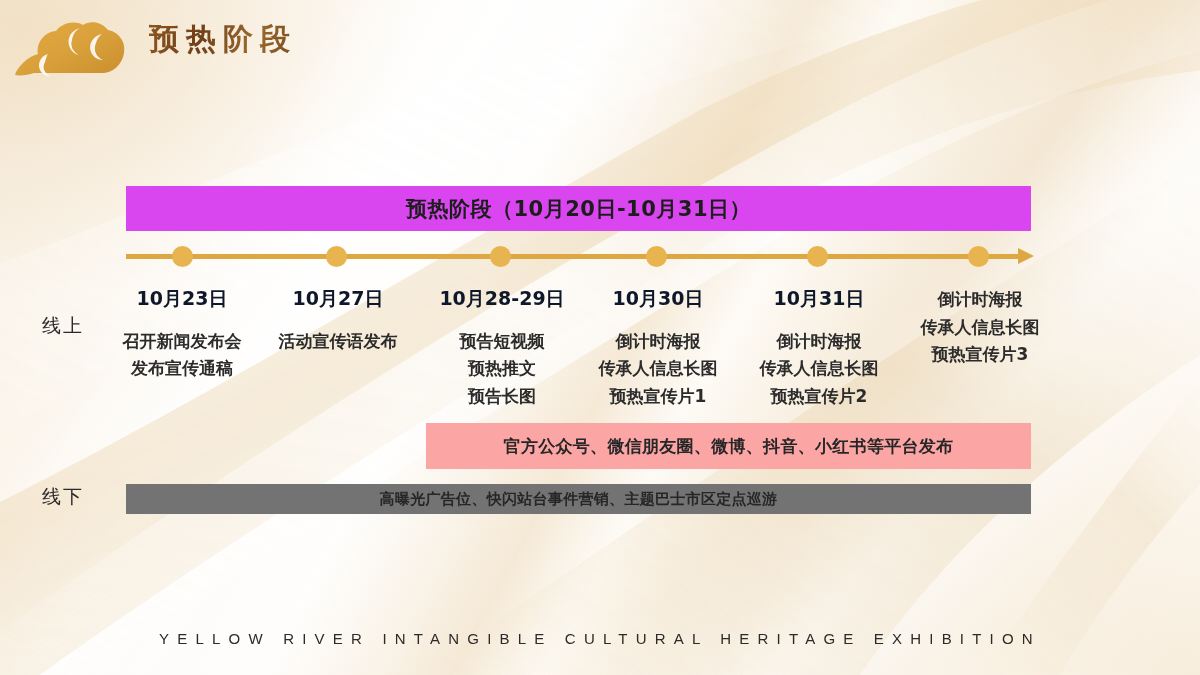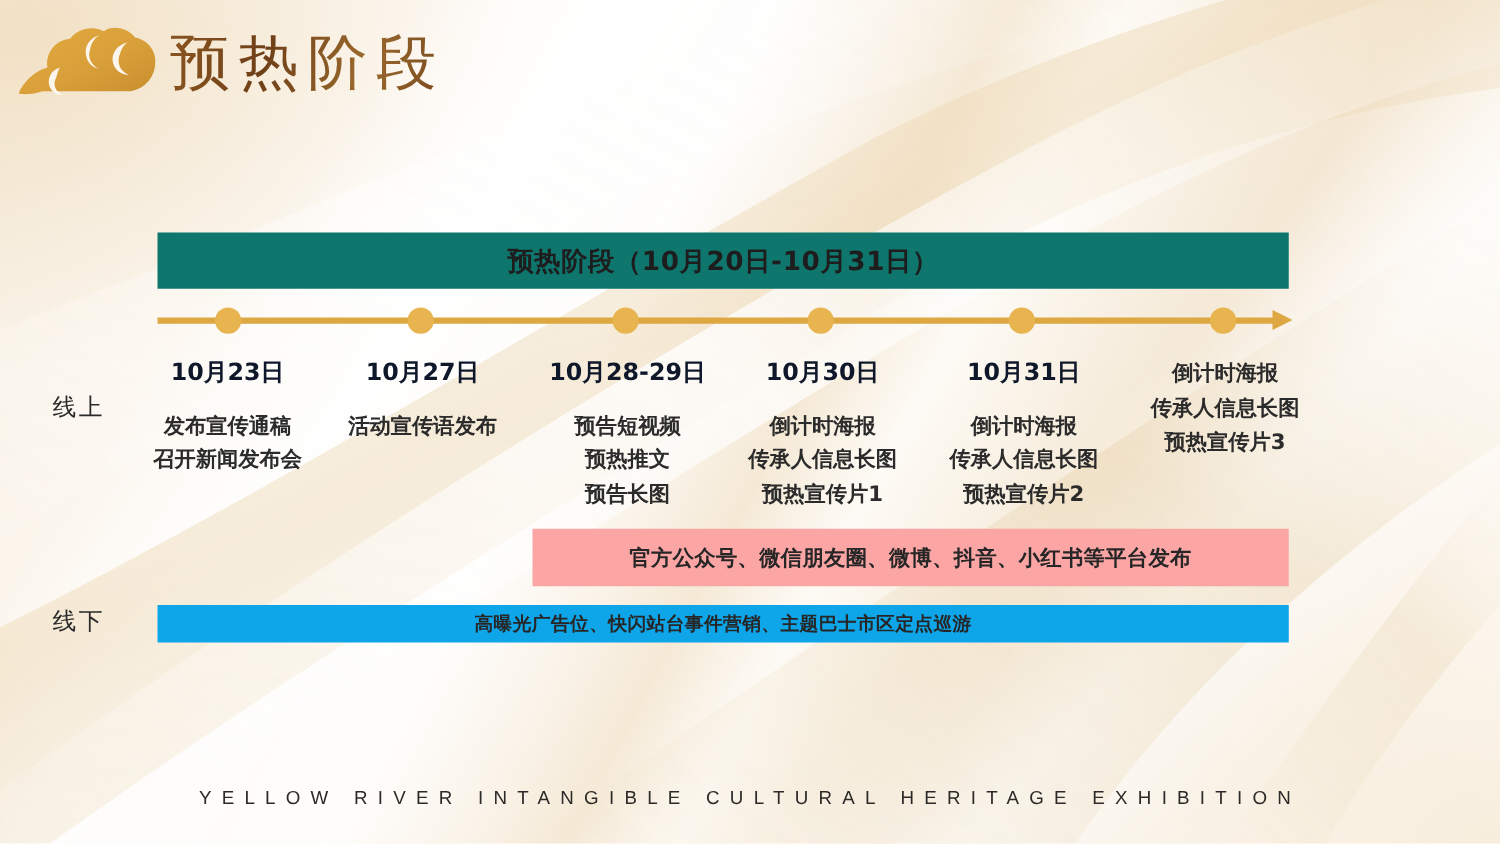--- a/index.html
+++ b/index.html
@@ -73,43 +73,43 @@
   }
   .cloud-mark {
     position: absolute;
     left: 12px;
     top: 18px;
     width: 116px;
     height: 68px;
   }
   .slide-title {
     position: absolute;
-    left: 136px;
+    left: 149px;
     top: 20px;
     font-family: "DejaVu Serif", "Liberation Serif", serif;
-    font-size: 48px;
-    font-weight: 400;
+    font-size: 30px;
+    font-weight: 700;
     letter-spacing: 7px;
     color: #7a4a1e;
     background: linear-gradient(100deg, #8a5520 0%, #6f3f18 35%, #9a6a2e 70%, #7a4a1e 100%);
     -webkit-background-clip: text;
     background-clip: text;
     -webkit-text-fill-color: transparent;
     line-height: 1.25;
     white-space: nowrap;
   }
 
   
   .phase-banner {
     position: absolute;
     left: 126px;
     top: 186px;
     width: 905px;
     height: 45px;
-    background: #0f766e;
+    background: #d946ef;
     display: flex;
     align-items: center;
     justify-content: center;
   }
   .phase-banner-text {
     font-family: "DejaVu Sans", "Liberation Sans", sans-serif;
     font-size: 21px;
     font-weight: 700;
     color: #1d1d1d;
     letter-spacing: 0.5px;
@@ -208,21 +208,21 @@
     top: 423px;
     width: 605px;
     height: 46px;
     background: #fca5a5;
   }
   .bar-offline {
     left: 126px;
     top: 484px;
     width: 905px;
     height: 30px;
-    background: #0ea5e9;
+    background: #737373;
   }
   .bar-text {
     font-family: "DejaVu Sans", "Liberation Sans", sans-serif;
     font-size: 17px;
     font-weight: 700;
     color: #262626;
     white-space: nowrap;
     letter-spacing: 0.3px;
   }
   .bar-offline .bar-text { font-size: 15px; }
@@ -320,22 +320,22 @@
     <div class="timeline-dot" style="left:691px"></div>
     <div class="timeline-dot" style="left:852px"></div>
   </div>
 
   <div class="row-label row-label-online">线上</div>
   <div class="row-label row-label-offline">线下</div>
 
   <div class="columns">
     <div class="col" style="left:62px;width:240px">
       <div class="col-date">10月23日</div>
+      <div class="col-line">召开新闻发布会</div>
       <div class="col-line">发布宣传通稿</div>
-      <div class="col-line">召开新闻发布会</div>
     </div>
     <div class="col" style="left:218px;width:240px">
       <div class="col-date">10月27日</div>
       <div class="col-line">活动宣传语发布</div>
     </div>
     <div class="col" style="left:382px;width:240px">
       <div class="col-date">10月28-29日</div>
       <div class="col-line">预告短视频</div>
       <div class="col-line">预热推文</div>
       <div class="col-line">预告长图</div>

